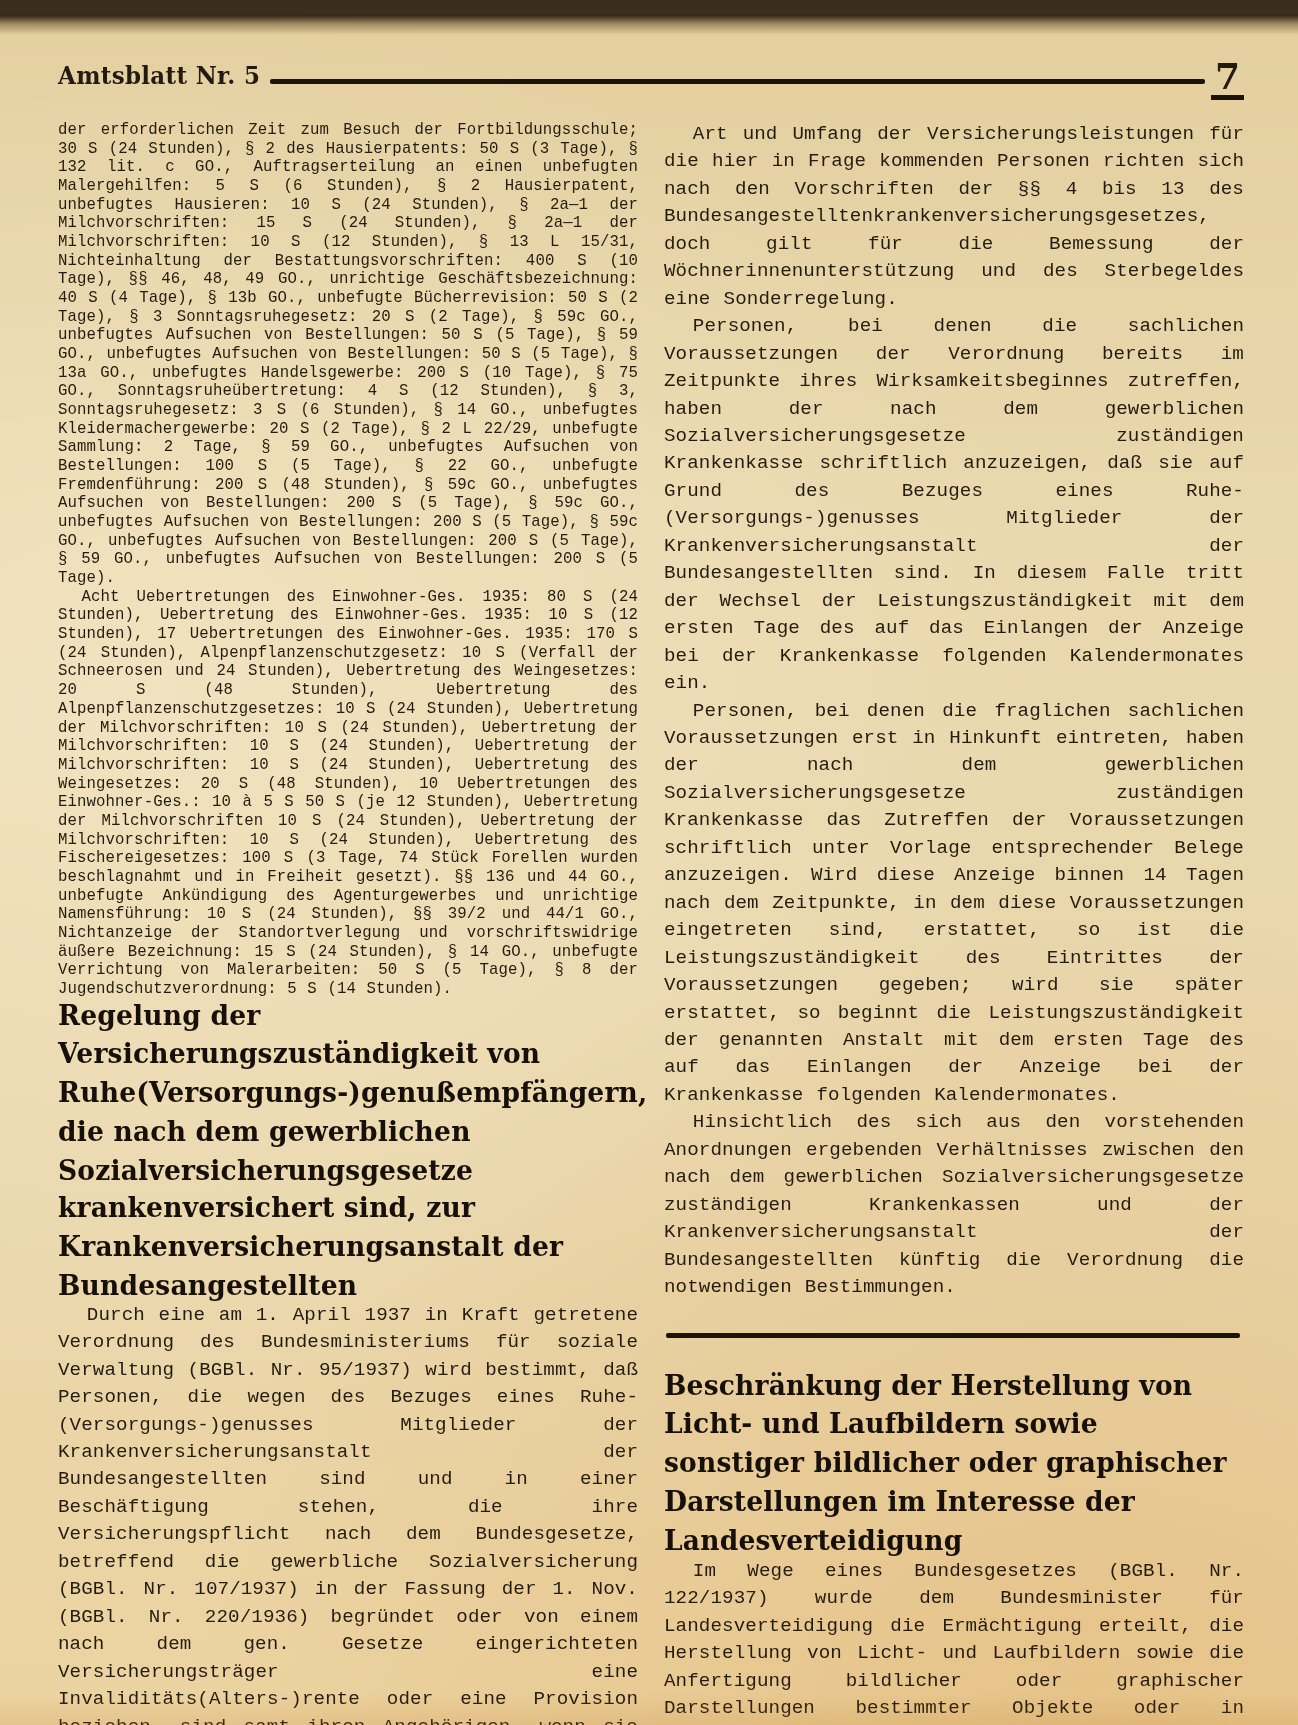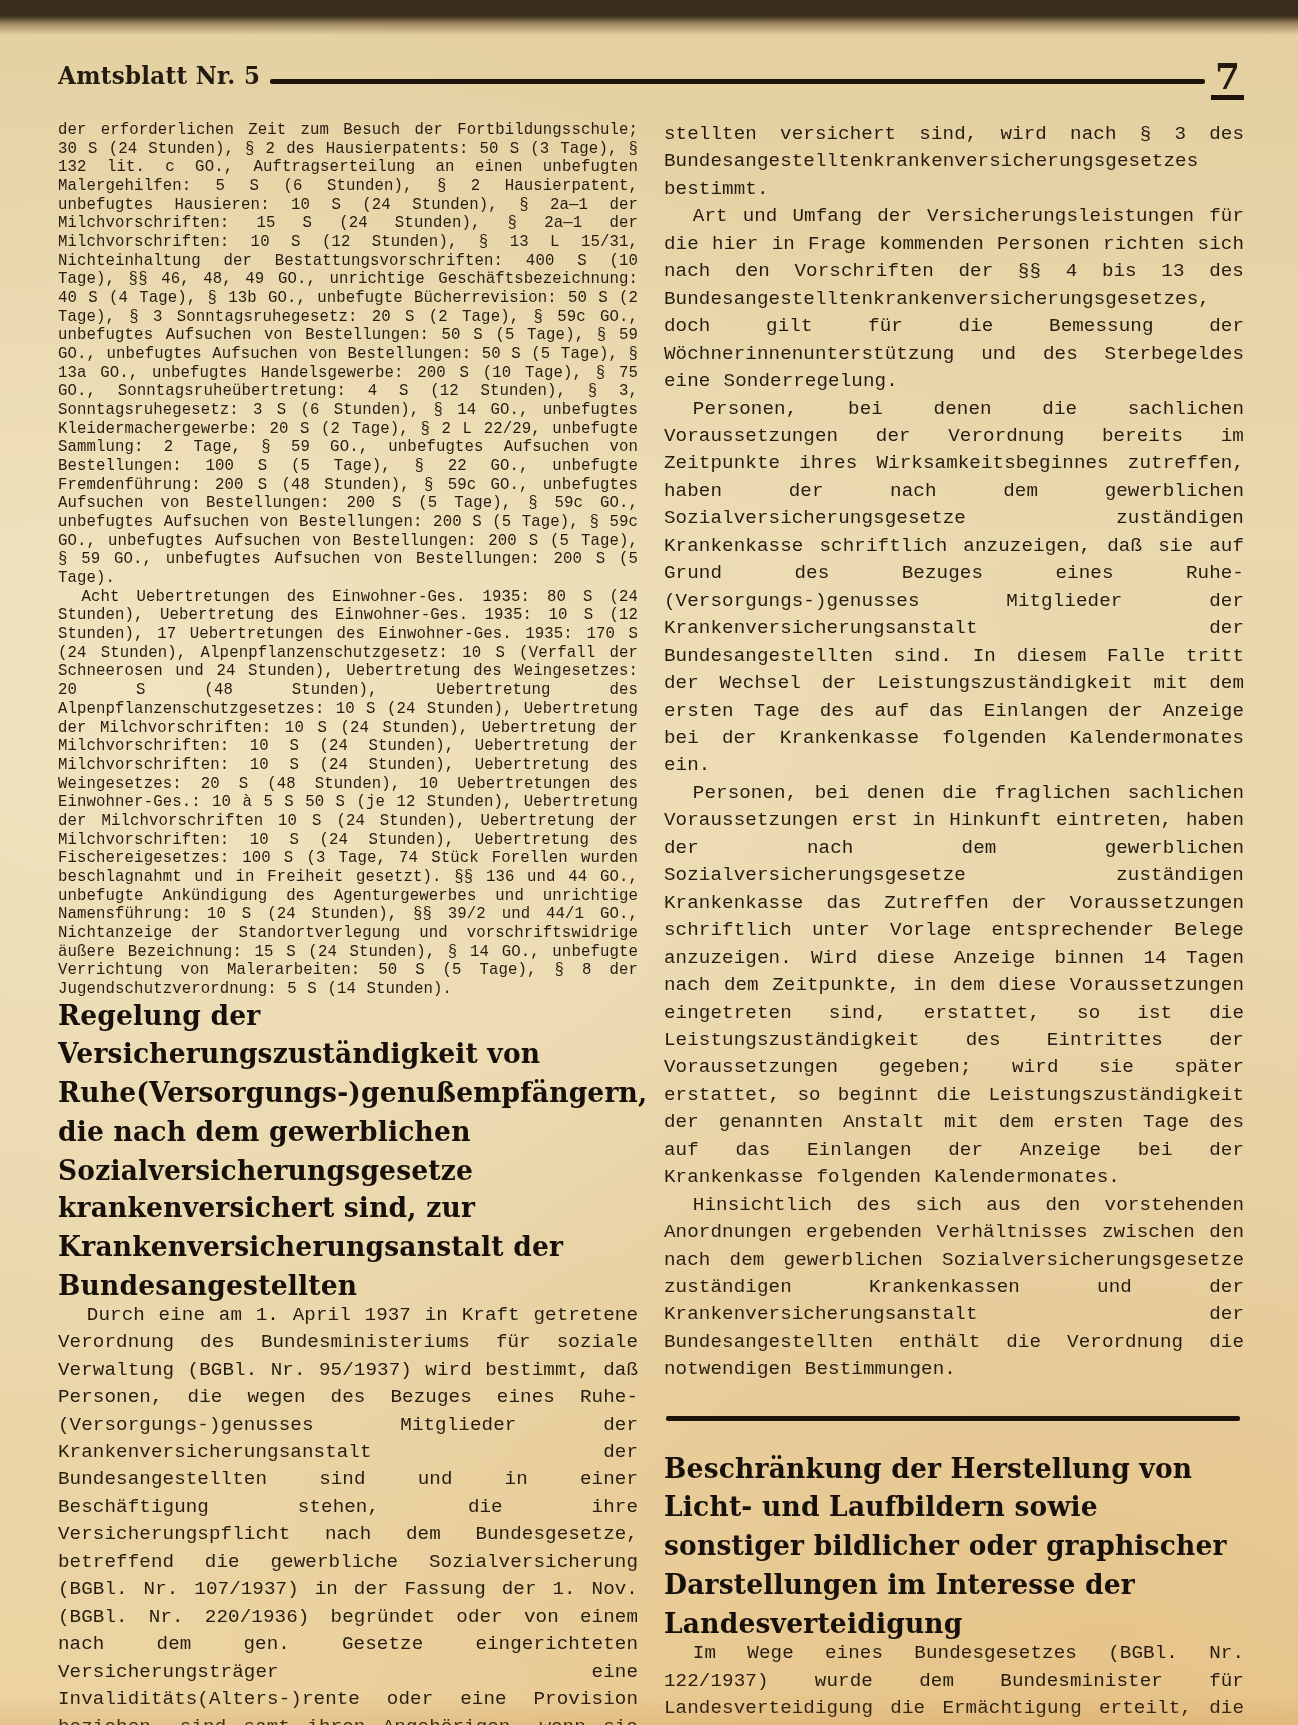--- a/index.html
+++ b/index.html
@@ -134,25 +134,24 @@
       <p class="body-text small-text">der erforderlichen Zeit zum Besuch der Fortbildungsschule; 30 S (24 Stunden), § 2 des Hausierpatents: 50 S (3 Tage), § 132 lit. c GO., Auftragserteilung an einen unbefugten Malergehilfen: 5 S (6 Stunden), § 2 Hausierpatent, unbefugtes Hausieren: 10 S (24 Stunden), § 2a—1 der Milchvorschriften: 15 S (24 Stunden), § 2a—1 der Milchvorschriften: 10 S (12 Stunden), § 13 L 15/31, Nichteinhaltung der Bestattungsvorschriften: 400 S (10 Tage), §§ 46, 48, 49 GO., unrichtige Geschäftsbezeichnung: 40 S (4 Tage), § 13b GO., unbefugte Bücherrevision: 50 S (2 Tage), § 3 Sonntagsruhegesetz: 20 S (2 Tage), § 59c GO., unbefugtes Aufsuchen von Bestellungen: 50 S (5 Tage), § 59 GO., unbefugtes Aufsuchen von Bestellungen: 50 S (5 Tage), § 13a GO., unbefugtes Handelsgewerbe: 200 S (10 Tage), § 75 GO., Sonntagsruheübertretung: 4 S (12 Stunden), § 3, Sonntagsruhegesetz: 3 S (6 Stunden), § 14 GO., unbefugtes Kleidermachergewerbe: 20 S (2 Tage), § 2 L 22/29, unbefugte Sammlung: 2 Tage, § 59 GO., unbefugtes Aufsuchen von Bestellungen: 100 S (5 Tage), § 22 GO., unbefugte Fremdenführung: 200 S (48 Stunden), § 59c GO., unbefugtes Aufsuchen von Bestellungen: 200 S (5 Tage), § 59c GO., unbefugtes Aufsuchen von Bestellungen: 200 S (5 Tage), § 59c GO., unbefugtes Aufsuchen von Bestellungen: 200 S (5 Tage), § 59 GO., unbefugtes Aufsuchen von Bestellungen: 200 S (5 Tage).</p>
       <p class="body-text small-text indent">Acht Uebertretungen des Einwohner-Ges. 1935: 80 S (24 Stunden), Uebertretung des Einwohner-Ges. 1935: 10 S (12 Stunden), 17 Uebertretungen des Einwohner-Ges. 1935: 170 S (24 Stunden), Alpenpflanzenschutzgesetz: 10 S (Verfall der Schneerosen und 24 Stunden), Uebertretung des Weingesetzes: 20 S (48 Stunden), Uebertretung des Alpenpflanzenschutzgesetzes: 10 S (24 Stunden), Uebertretung der Milchvorschriften: 10 S (24 Stunden), Uebertretung der Milchvorschriften: 10 S (24 Stunden), Uebertretung der Milchvorschriften: 10 S (24 Stunden), Uebertretung des Weingesetzes: 20 S (48 Stunden), 10 Uebertretungen des Einwohner-Ges.: 10 à 5 S 50 S (je 12 Stunden), Uebertretung der Milchvorschriften 10 S (24 Stunden), Uebertretung der Milchvorschriften: 10 S (24 Stunden), Uebertretung des Fischereigesetzes: 100 S (3 Tage, 74 Stück Forellen wurden beschlagnahmt und in Freiheit gesetzt). §§ 136 und 44 GO., unbefugte Ankündigung des Agenturgewerbes und unrichtige Namensführung: 10 S (24 Stunden), §§ 39/2 und 44/1 GO., Nichtanzeige der Standortverlegung und vorschriftswidrige äußere Bezeichnung: 15 S (24 Stunden), § 14 GO., unbefugte Verrichtung von Malerarbeiten: 50 S (5 Tage), § 8 der Jugendschutzverordnung: 5 S (14 Stunden).</p>
 
       <h2 class="article-heading heading-gap-top heading-gap-bottom">Regelung der Versicherungszuständigkeit von Ruhe(Versorgungs-)genußempfängern, die nach dem gewerblichen Sozialversicherungsgesetze krankenversichert sind, zur Krankenversicherungsanstalt der Bundesangestellten</h2>
 
       <p class="body-text indent">Durch eine am 1. April 1937 in Kraft getretene Verordnung des Bundesministeriums für soziale Verwaltung (BGBl. Nr. 95/1937) wird bestimmt, daß Personen, die wegen des Bezuges eines Ruhe-(Versorgungs-)genusses Mitglieder der Krankenversicherungsanstalt der Bundesangestellten sind und in einer Beschäftigung stehen, die ihre Versicherungspflicht nach dem Bundesgesetze, betreffend die gewerbliche Sozialversicherung (BGBl. Nr. 107/1937) in der Fassung der 1. Nov. (BGBl. Nr. 220/1936) begründet oder von einem nach dem gen. Gesetze eingerichteten Versicherungsträger eine Invaliditäts(Alters-)rente oder eine Provision beziehen, sind samt ihren Angehörigen, wenn sie die vorgeschriebene Anzeige erstattet haben, von den in der Verordnung näher angeführten Zeitpunkten an für den Fall der Krankheit ausschließlich bei der Krankenversicherungsanstalt der Bundesangestellten versichert. Ein sich hienach etwa ergebender Wechsel der Leistungszuständigkeit wirkt jedoch stets nur für künftig eintretende Versicherungsfälle.</p>
 
     </div>
 
     <div class="col">
-      <p class="body-text">stellten versichert sind, wird nach § 3 des Bundesangestelltenkrankenversicherungsgesetzes bestimmt.</p>
       <p class="body-text indent">Art und Umfang der Versicherungsleistungen für die hier in Frage kommenden Personen richten sich nach den Vorschriften der §§ 4 bis 13 des Bundesangestelltenkrankenversicherungsgesetzes, doch gilt für die Bemessung der Wöchnerinnenunterstützung und des Sterbegeldes eine Sonderregelung.</p>
       <p class="body-text indent">Personen, bei denen die sachlichen Voraussetzungen der Verordnung bereits im Zeitpunkte ihres Wirksamkeitsbeginnes zutreffen, haben der nach dem gewerblichen Sozialversicherungsgesetze zuständigen Krankenkasse schriftlich anzuzeigen, daß sie auf Grund des Bezuges eines Ruhe-(Versorgungs-)genusses Mitglieder der Krankenversicherungsanstalt der Bundesangestellten sind. In diesem Falle tritt der Wechsel der Leistungszuständigkeit mit dem ersten Tage des auf das Einlangen der Anzeige bei der Krankenkasse folgenden Kalendermonates ein.</p>
       <p class="body-text indent">Personen, bei denen die fraglichen sachlichen Voraussetzungen erst in Hinkunft eintreten, haben der nach dem gewerblichen Sozialversicherungsgesetze zuständigen Krankenkasse das Zutreffen der Voraussetzungen schriftlich unter Vorlage entsprechender Belege anzuzeigen. Wird diese Anzeige binnen 14 Tagen nach dem Zeitpunkte, in dem diese Voraussetzungen eingetreten sind, erstattet, so ist die Leistungszuständigkeit des Eintrittes der Voraussetzungen gegeben; wird sie später erstattet, so beginnt die Leistungszuständigkeit der genannten Anstalt mit dem ersten Tage des auf das Einlangen der Anzeige bei der Krankenkasse folgenden Kalendermonates.</p>
-      <p class="body-text indent">Hinsichtlich des sich aus den vorstehenden Anordnungen ergebenden Verhältnisses zwischen den nach dem gewerblichen Sozialversicherungsgesetze zuständigen Krankenkassen und der Krankenversicherungsanstalt der Bundesangestellten enthält die Verordnung die notwendigen Bestimmungen.</p>
+      <p class="body-text indent">Hinsichtlich des sich aus den vorstehenden Anordnungen ergebenden Verhältnisses zwischen den nach dem gewerblichen Sozialversicherungsgesetze zuständigen Krankenkassen und der Krankenversicherungsanstalt der Bundesangestellten künftig die Verordnung die notwendigen Bestimmungen.</p>
 
       <hr class="section-divider">
 
       <h2 class="article-heading heading-gap-bottom">Beschränkung der Herstellung von Licht- und Laufbildern sowie sonstiger bildlicher oder graphischer Darstellungen im Interesse der Landesverteidigung</h2>
 
       <p class="body-text indent">Im Wege eines Bundesgesetzes (BGBl. Nr. 122/1937) wurde dem Bundesminister für Landesverteidigung die Ermächtigung erteilt, die Herstellung von Licht- und Laufbildern sowie die Anfertigung bildlicher oder graphischer Darstellungen bestimmter Objekte oder in bestimmten Bereichen zu verbieten. Von jedem dieser Verbote ist die örtlich zuständige Bezirksverwaltungsbehörde (Bundespolizeibehörde) zu verständigen; außerdem bedürfen sie zu ihrer Wirksamkeit der Verlautbarung durch Anschläge, Tafeln u. dgl., die den Bereich oder das Objekt, auf die sich das Verbot bezieht, entsprechend kennzeichnen und die auf Uebertretungen des Verbotes gesetzte Strafe erkennen lassen. Die Verbote gelten jedoch für die Herstellung von Bildern und Darstellungen nicht, die für Behörden des Bundes oder der Länder (der Stadt Wien) oder für die Oesterr. Bundesbahnen zum Amtsgebrauche weisungsgemäß angefertigt werden.</p>
 
     </div>
 
   </div>

